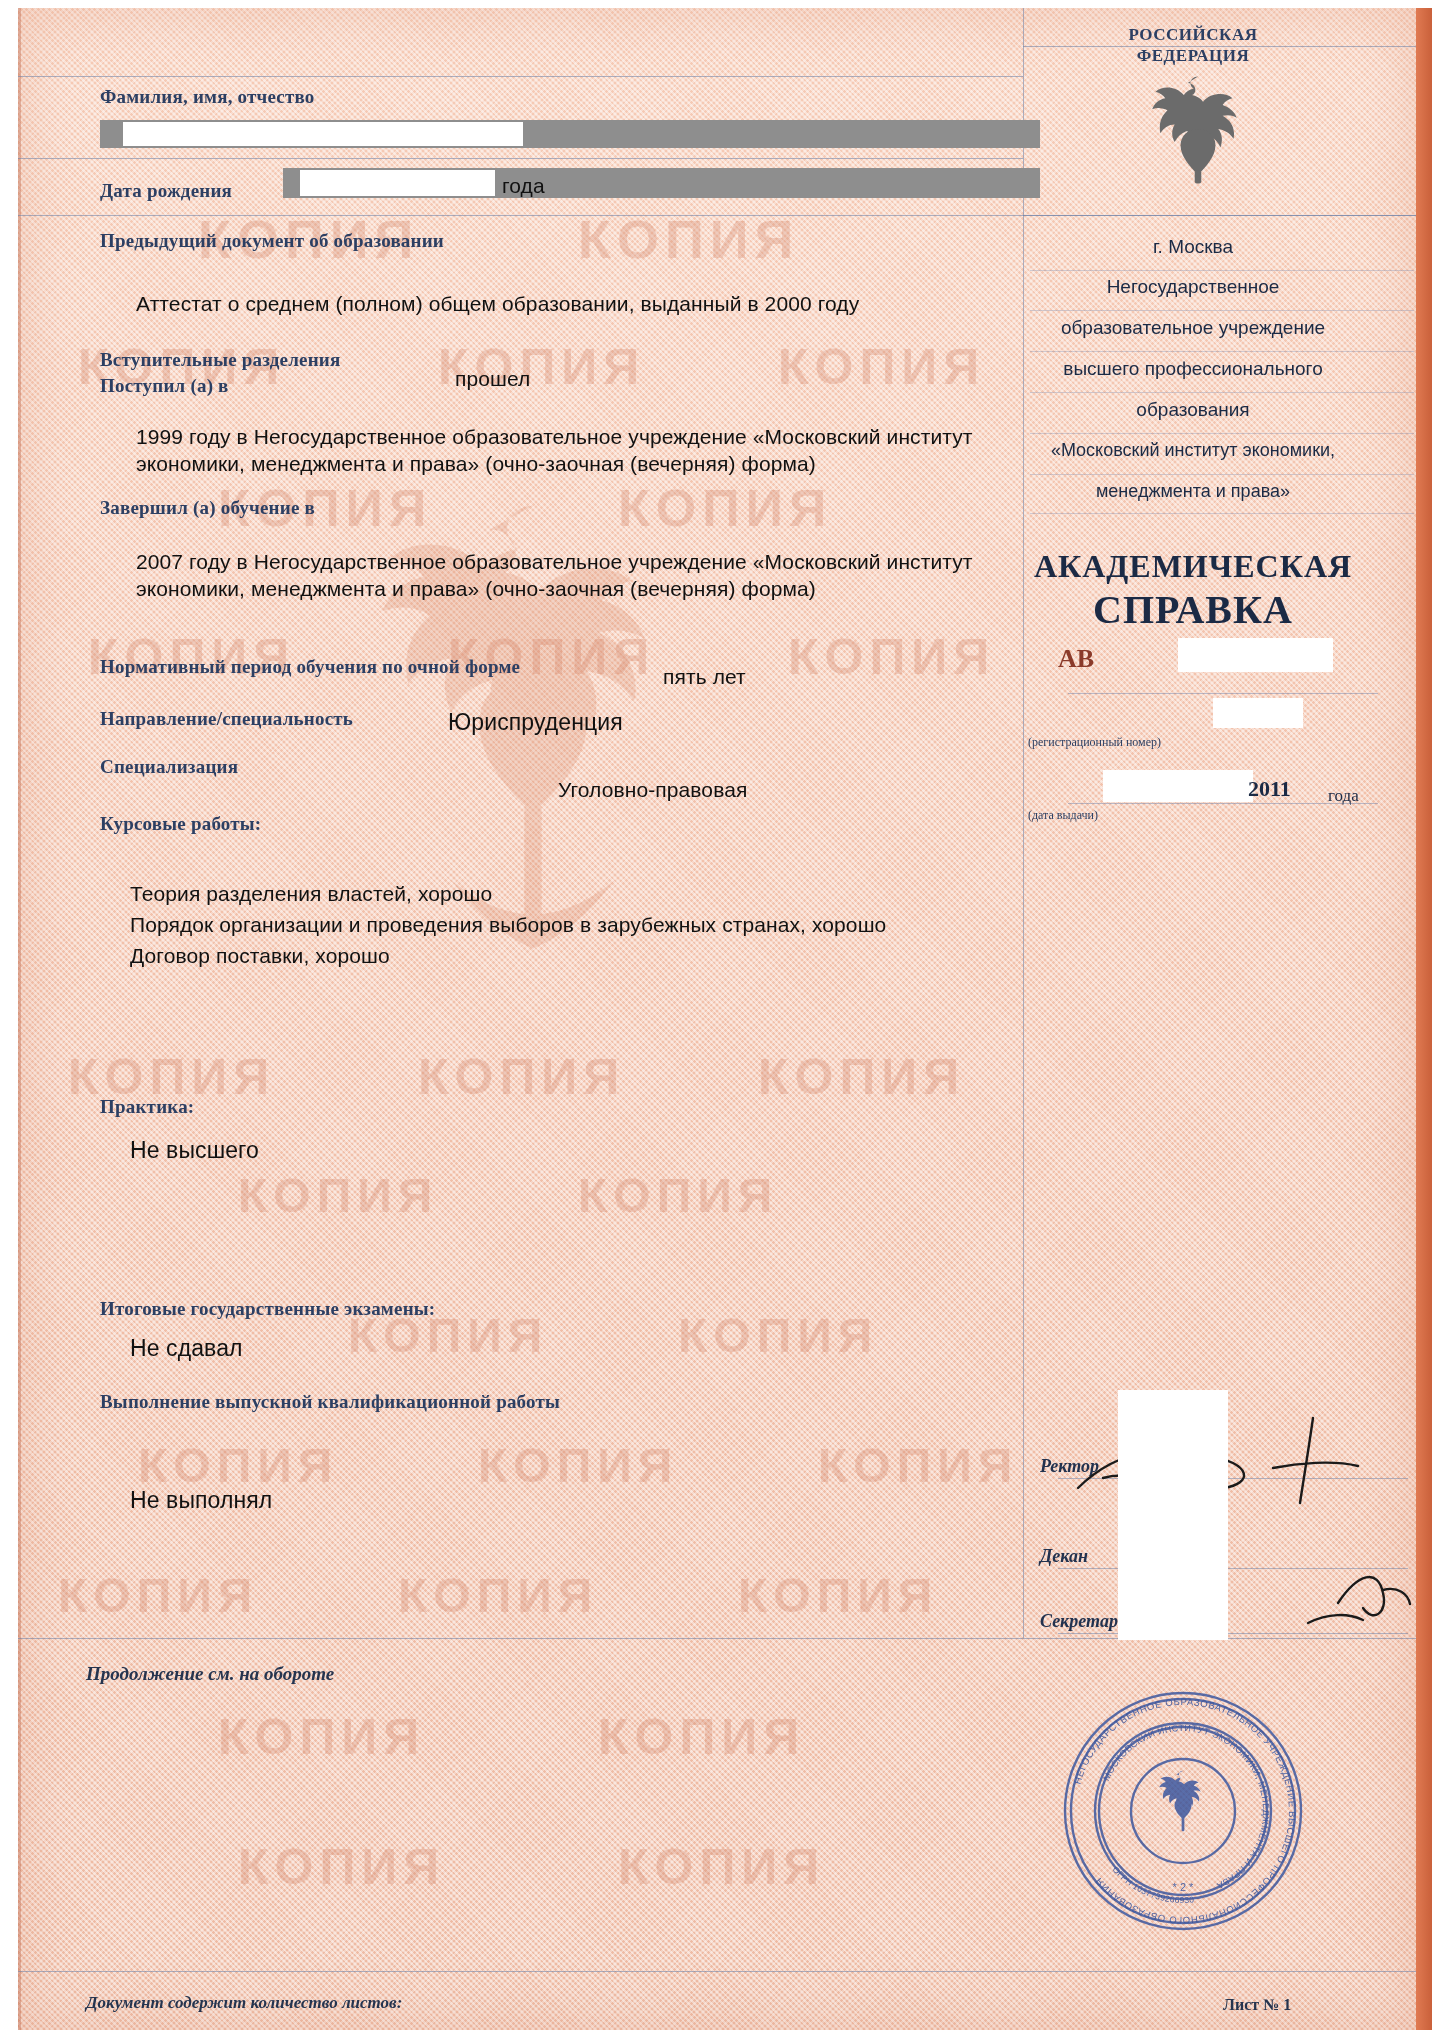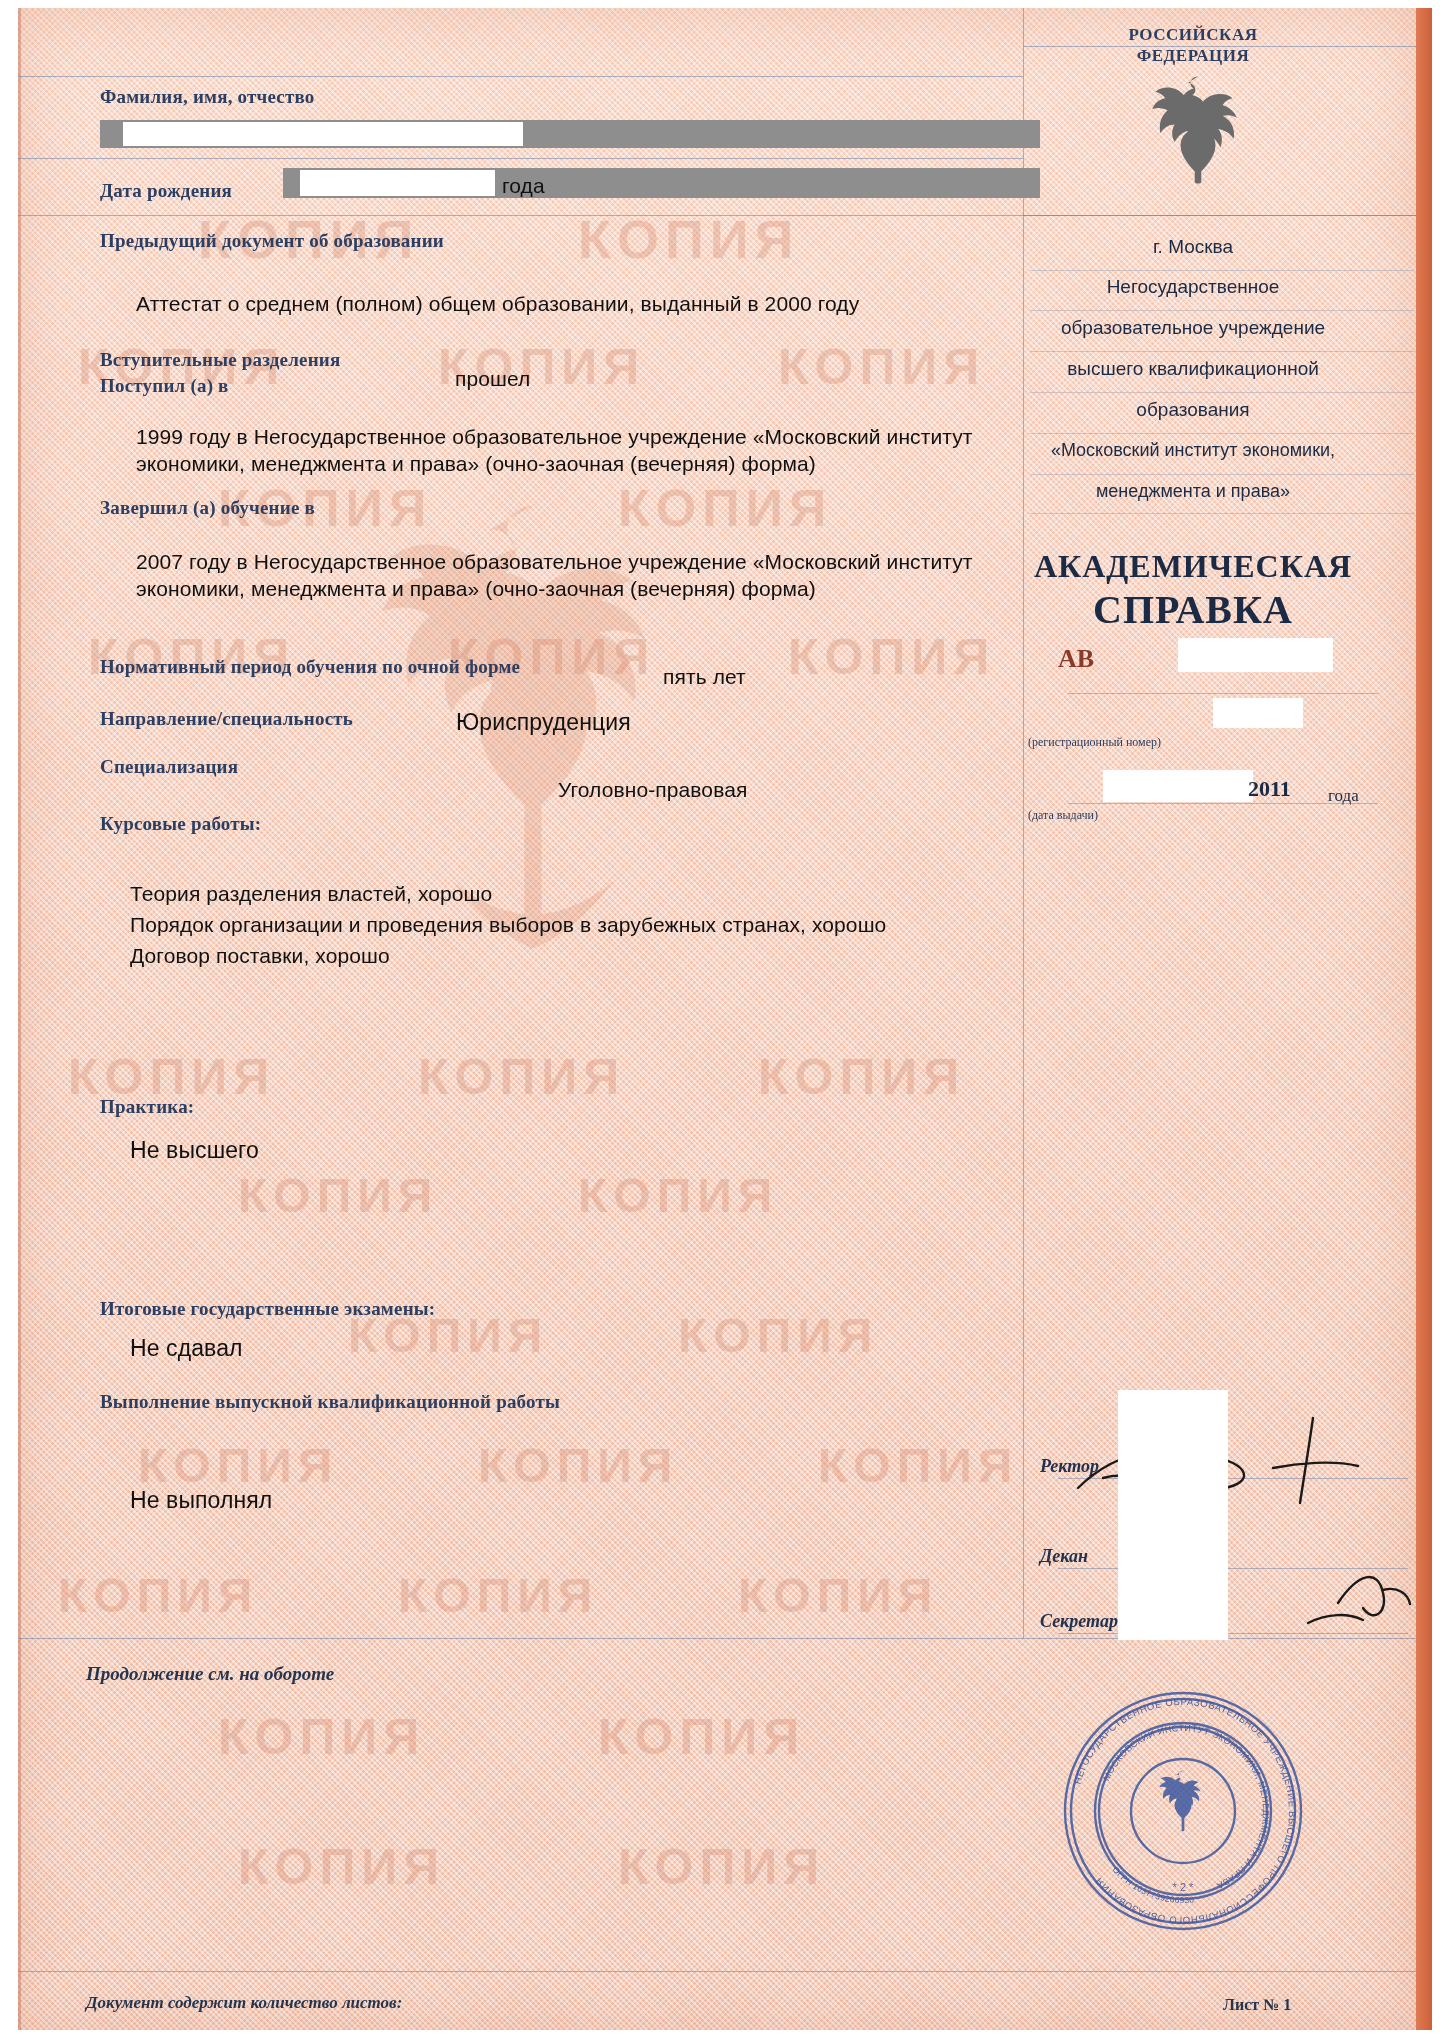--- a/index.html
+++ b/index.html
@@ -251,21 +251,21 @@
       <g fill="#6b6b6b">
         <path d="M50 6c-4 0-7 3-7 6 0 2 1 4 3 5-4 1-7 3-9 6-4-5-10-7-15-7-4 0-8 1-11 4 4 1 7 3 9 6-6 1-10 5-12 10 5-2 10-1 14 1-4 4-7 9-7 15 0 2 0 4 .6 6 3-5 8-8 13-8-3 5-3 11 0 16 3-5 7-9 12-10-1 6 0 12 4 16 1-6 4-10 9-13-1 7 1 13 6 17 2-5 2-11 0-16 5 2 9 6 11 11 2-6 2-12-2-17 6 1 11 4 14 9 .6-3 .6-5 0-8-1-6-5-10-10-13 5-1 10-.6 13 2-2-6-7-10-13-12 2-3 5-5 9-6-3-3-7-4-11-4-6 0-12 2-16 7-2-3-6-5-10-6 2-1 3-3 3-5 0-3-3-6-7-6z"></path>
         <path d="M50 54c-9 0-16 6-16 15 0 10 8 19 16 27 8-8 16-17 16-27 0-9-7-15-16-15z"></path>
         <rect x="47" y="92" width="6" height="12" rx="2"></rect>
       </g>
     </svg>
 
     <div class="rc" style="top:228px;">г. Москва</div>
     <div class="rc" style="top:268px;">Негосударственное</div>
     <div class="rc" style="top:309px;">образовательное учреждение</div>
-    <div class="rc" style="top:350px;">высшего квалификационной</div>
+    <div class="rc" style="top:350px;">высшего профессионального</div>
     <div class="rc" style="top:391px;">образования</div>
     <div class="rc" style="top:432px; font-size:18px;">«Московский институт экономики,</div>
     <div class="rc" style="top:473px; font-size:18px;">менеджмента и права»</div>
 
     <div class="rc-title" style="top:540px; font-size:32px; letter-spacing:1px;">АКАДЕМИЧЕСКАЯ</div>
     <div class="rc-title" style="top:578px; font-size:40px; letter-spacing:1px;">СПРАВКА</div>
 
     <div class="rc-title" style="top:636px; left:1040px; width:60px; text-align:left; font-size:26px; color:#8a3a2a;">АВ</div>
     <div class="redacted" style="left:1160px; top:630px; width:155px; height:34px;"></div>
     <div class="redacted" style="left:1195px; top:690px; width:90px; height:30px;"></div>
@@ -293,21 +293,21 @@
     <div class="lbl" style="left:82px; top:367px;">Поступил (а) в</div>
     <div class="val" style="left:118px; top:415px; width:880px;">1999 году в Негосударственное образовательное учреждение «Московский институт экономики, менеджмента и права» (очно-заочная (вечерняя) форма)</div>
 
     <div class="lbl" style="left:82px; top:489px;">Завершил (а)  обучение в</div>
     <div class="val" style="left:118px; top:540px; width:890px;">2007 году в Негосударственное образовательное учреждение «Московский институт экономики, менеджмента и права» (очно-заочная (вечерняя)  форма)</div>
 
     <div class="lbl" style="left:82px; top:648px;">Нормативный период обучения по очной форме</div>
     <div class="val" style="left:645px; top:655px;">пять лет</div>
 
     <div class="lbl" style="left:82px; top:700px;">Направление/специальность</div>
-    <div class="val" style="left:430px; top:700px; font-size:23px;padding-left:8px;">Юриспруденция</div>
+    <div class="val" style="left:430px; top:700px; font-size:23px;">Юриспруденция</div>
 
     <div class="lbl" style="left:82px; top:748px;">Специализация</div>
     <div class="val" style="left:540px; top:768px;">Уголовно-правовая</div>
 
     <div class="lbl" style="left:82px; top:805px;">Курсовые работы:</div>
     <div class="val" style="left:112px; top:872px;">Теория разделения властей, хорошо</div>
     <div class="val" style="left:112px; top:903px;">Порядок организации и проведения выборов в зарубежных странах, хорошо</div>
     <div class="val" style="left:112px; top:934px;">Договор поставки, хорошо</div>
 
     <div class="lbl" style="left:82px; top:1088px;">Практика:</div>

